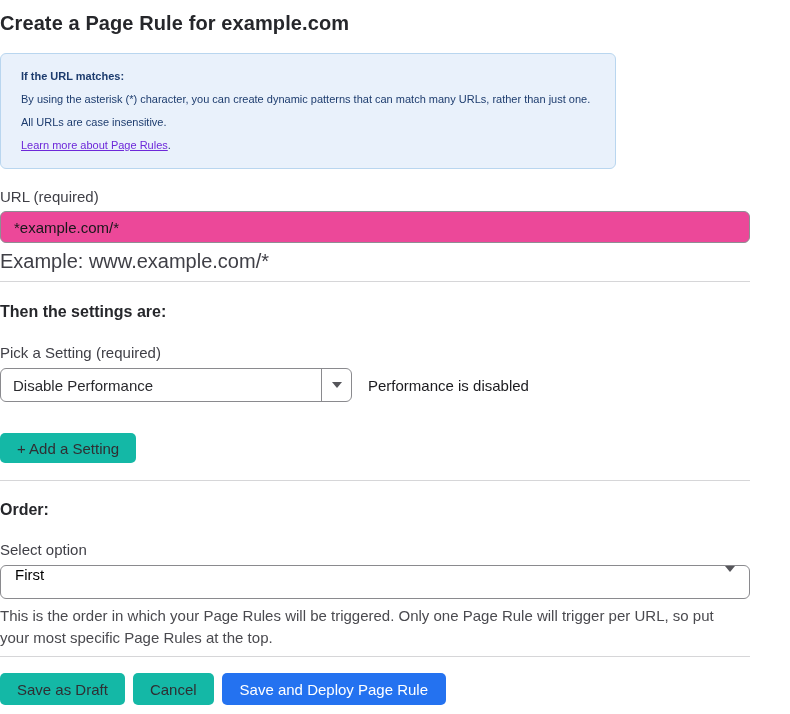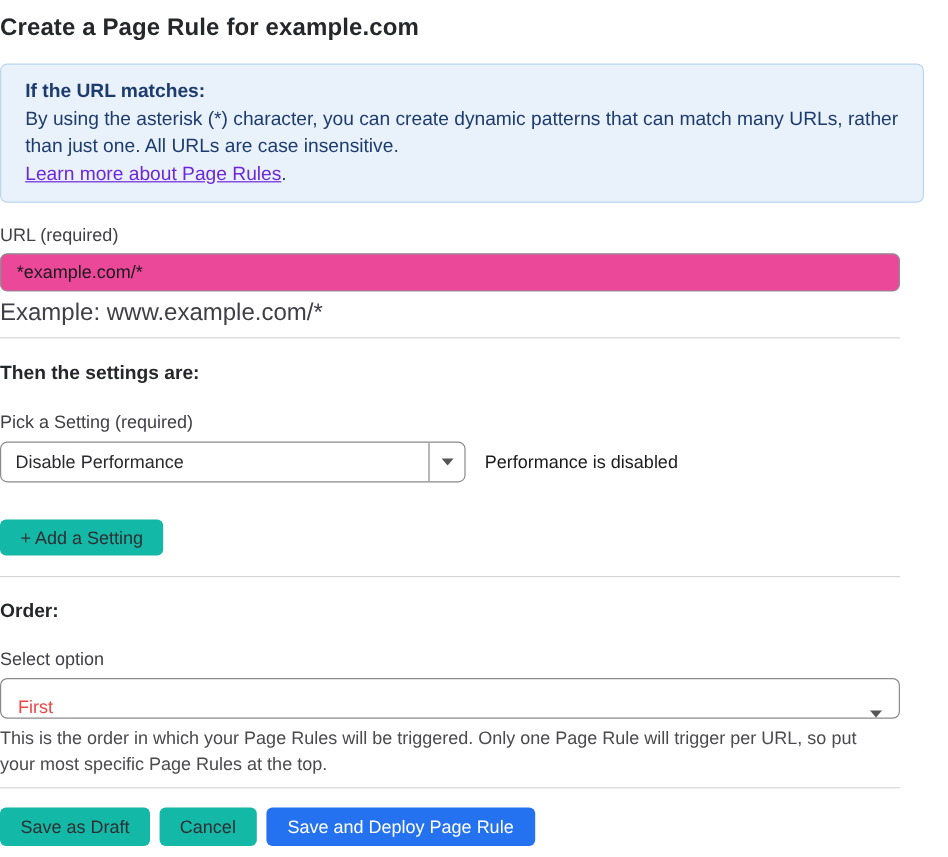--- a/index.html
+++ b/index.html
@@ -17,26 +17,26 @@
     margin-top: 10px;
     font-size: 20px;
     line-height: 26px;
     font-weight: 700;
     color: #26272b;
     letter-spacing: 0.1px;
   }
 
   .info-box {
     margin-top: 17px;
-    width: 770px;
+    width: 616px;
     background: #e9f1fb;
     border: 1px solid #b9d6ef;
     border-radius: 6px;
     padding: 11px 20px;
-    font-size: 16px;
+    font-size: 11px;
     line-height: 23px;
     color: #1d3c6e;
   }
   .info-box .info-heading { font-weight: 700; }
   .info-box a.info-link {
     color: #6d28d9;
     text-decoration: underline;
     cursor: pointer;
   }
 
@@ -88,21 +88,21 @@
   .section-heading.order { margin-top: 19px; }
 
   .pick-label { margin-top: 22px; margin-bottom: 6px; }
   .select-label { margin-top: 21px; margin-bottom: 6px; }
 
   .setting-row { display: flex; align-items: center; }
 
   .custom-select {
     display: flex;
     align-items: stretch;
-    width: 388px;
+    width: 352px;
     height: 34px;
     background: #ffffff;
     border: 1px solid #8a8a8e;
     border-radius: 6px;
     cursor: pointer;
     overflow: hidden;
   }
   .custom-select .select-value {
     flex: 1;
     display: flex;
@@ -143,30 +143,30 @@
     color: #2f2f33;
     font-family: "Liberation Sans", sans-serif;
     font-size: 15px;
     padding: 0 17px;
     cursor: pointer;
   }
   .add-setting-btn { margin-top: 31px; }
 
   .order-select {
     display: flex;
-    align-items: flex-end;
+    align-items: flex-start;
     justify-content: space-between;
     width: 750px;
     height: 34px;
     background: #ffffff;
     border: 1px solid #8a8a8e;
     border-radius: 6px;
     padding: 0 14px;
     font-size: 15px;
-    color: #ef4444;
+    color: #000000;
     cursor: pointer;
   }
 
   .order-helper {
     margin-top: 6px;
     width: 745px;
     font-size: 15px;
     line-height: 22px;
     color: #4a4a4f;
   }

